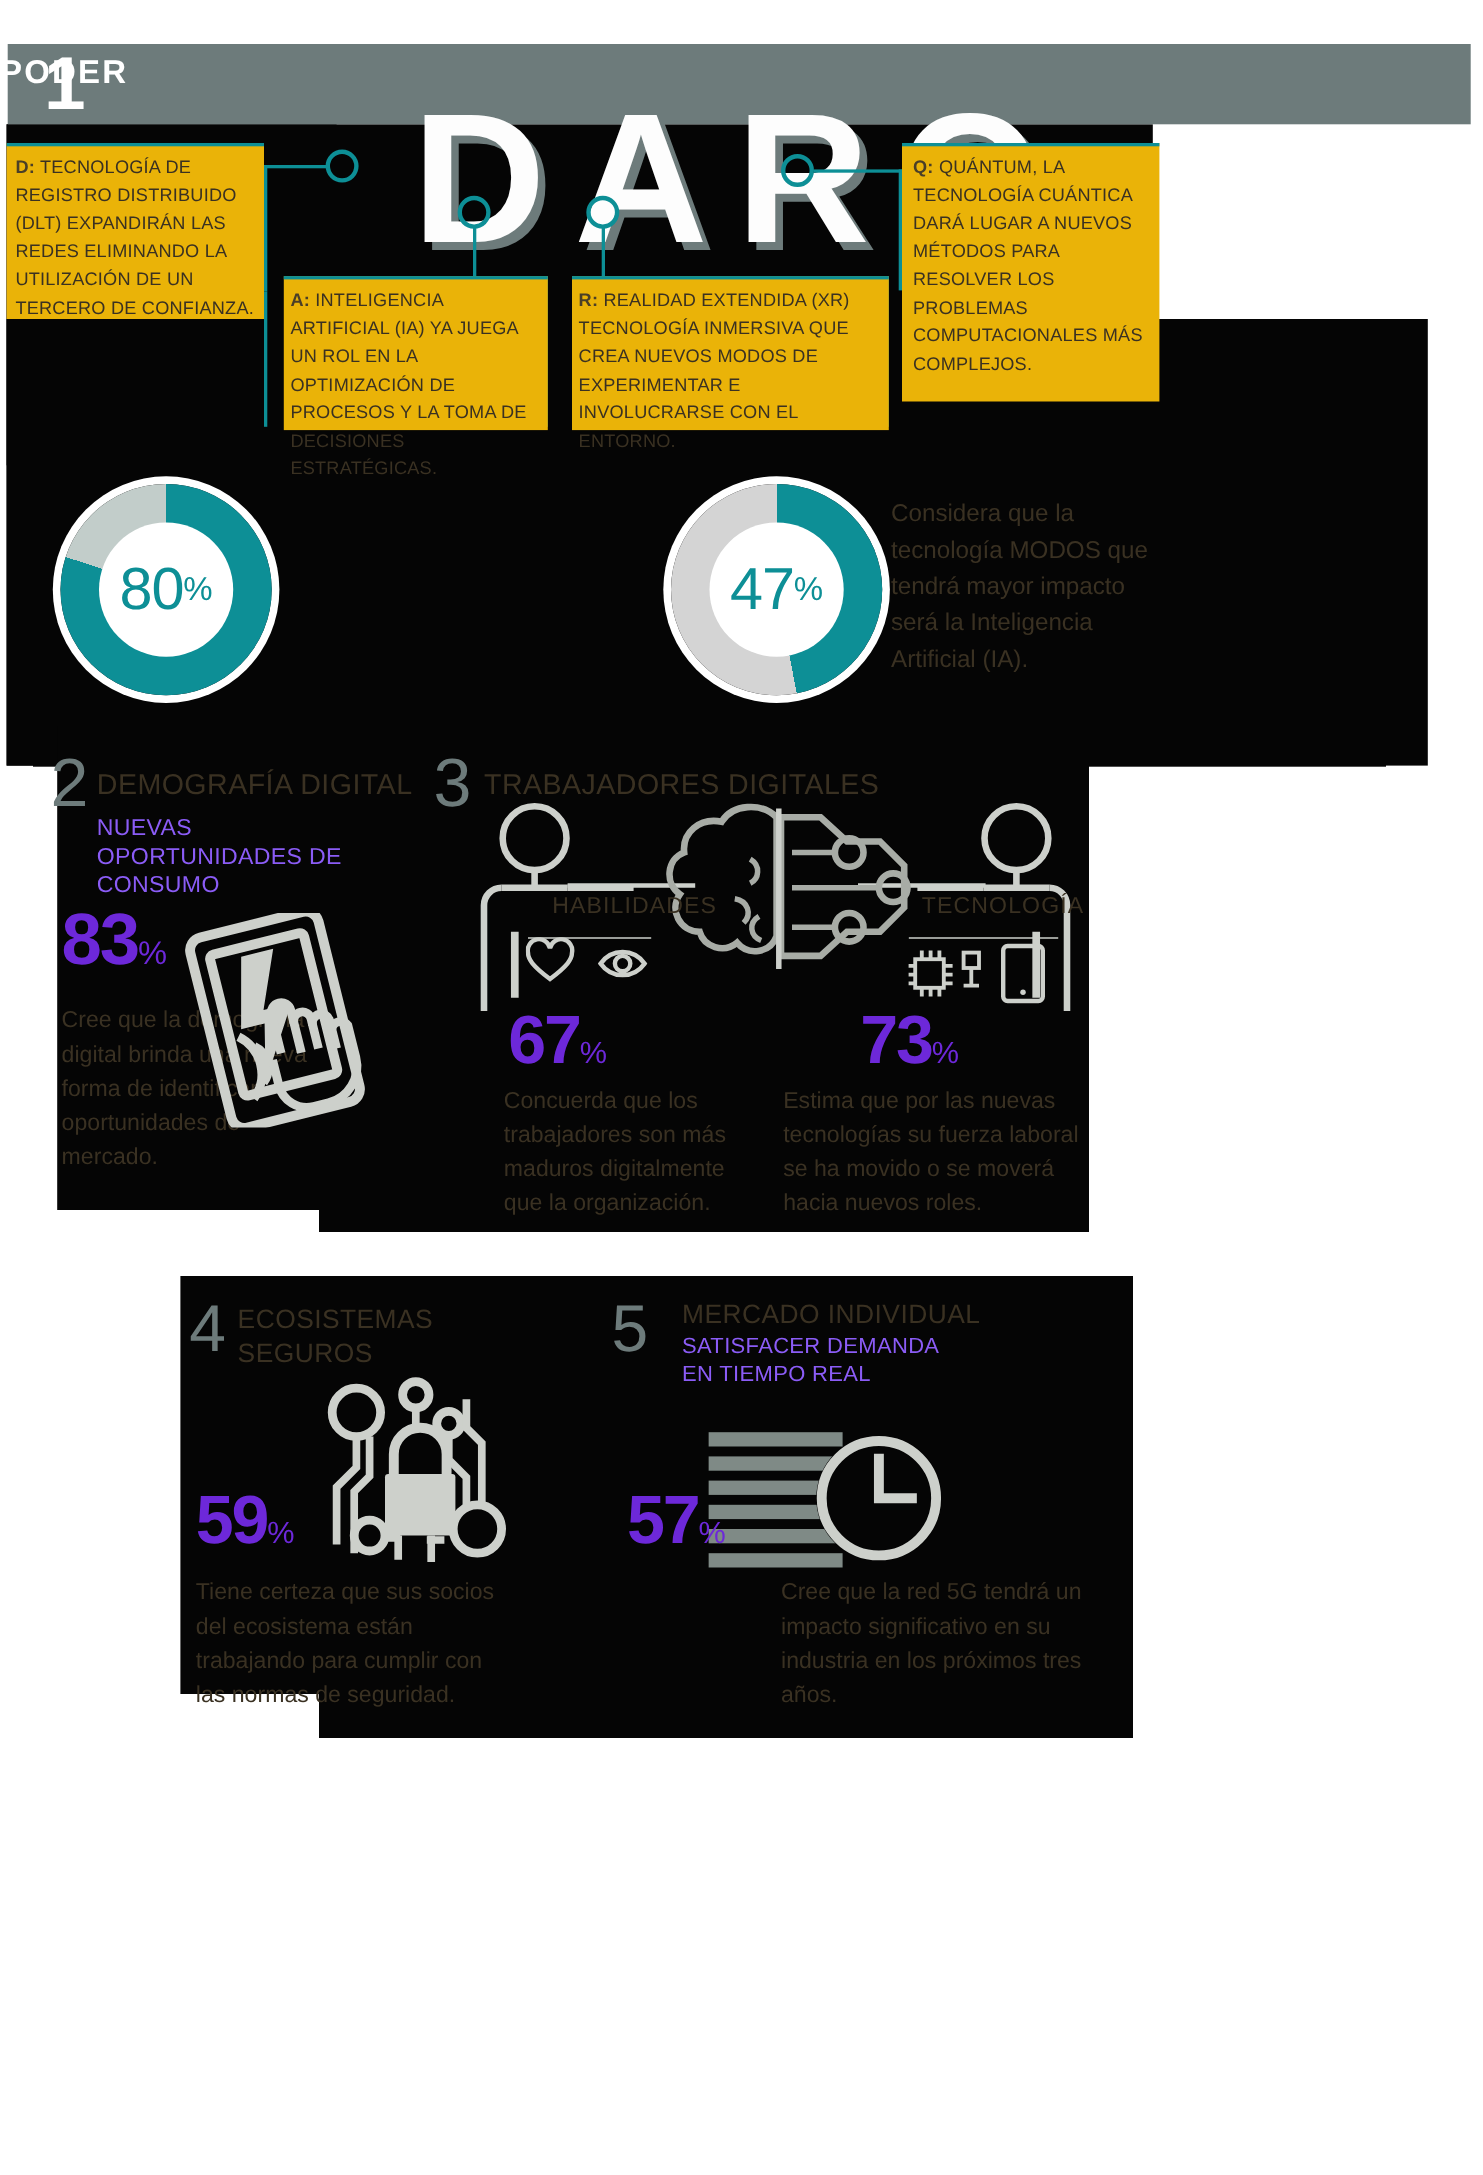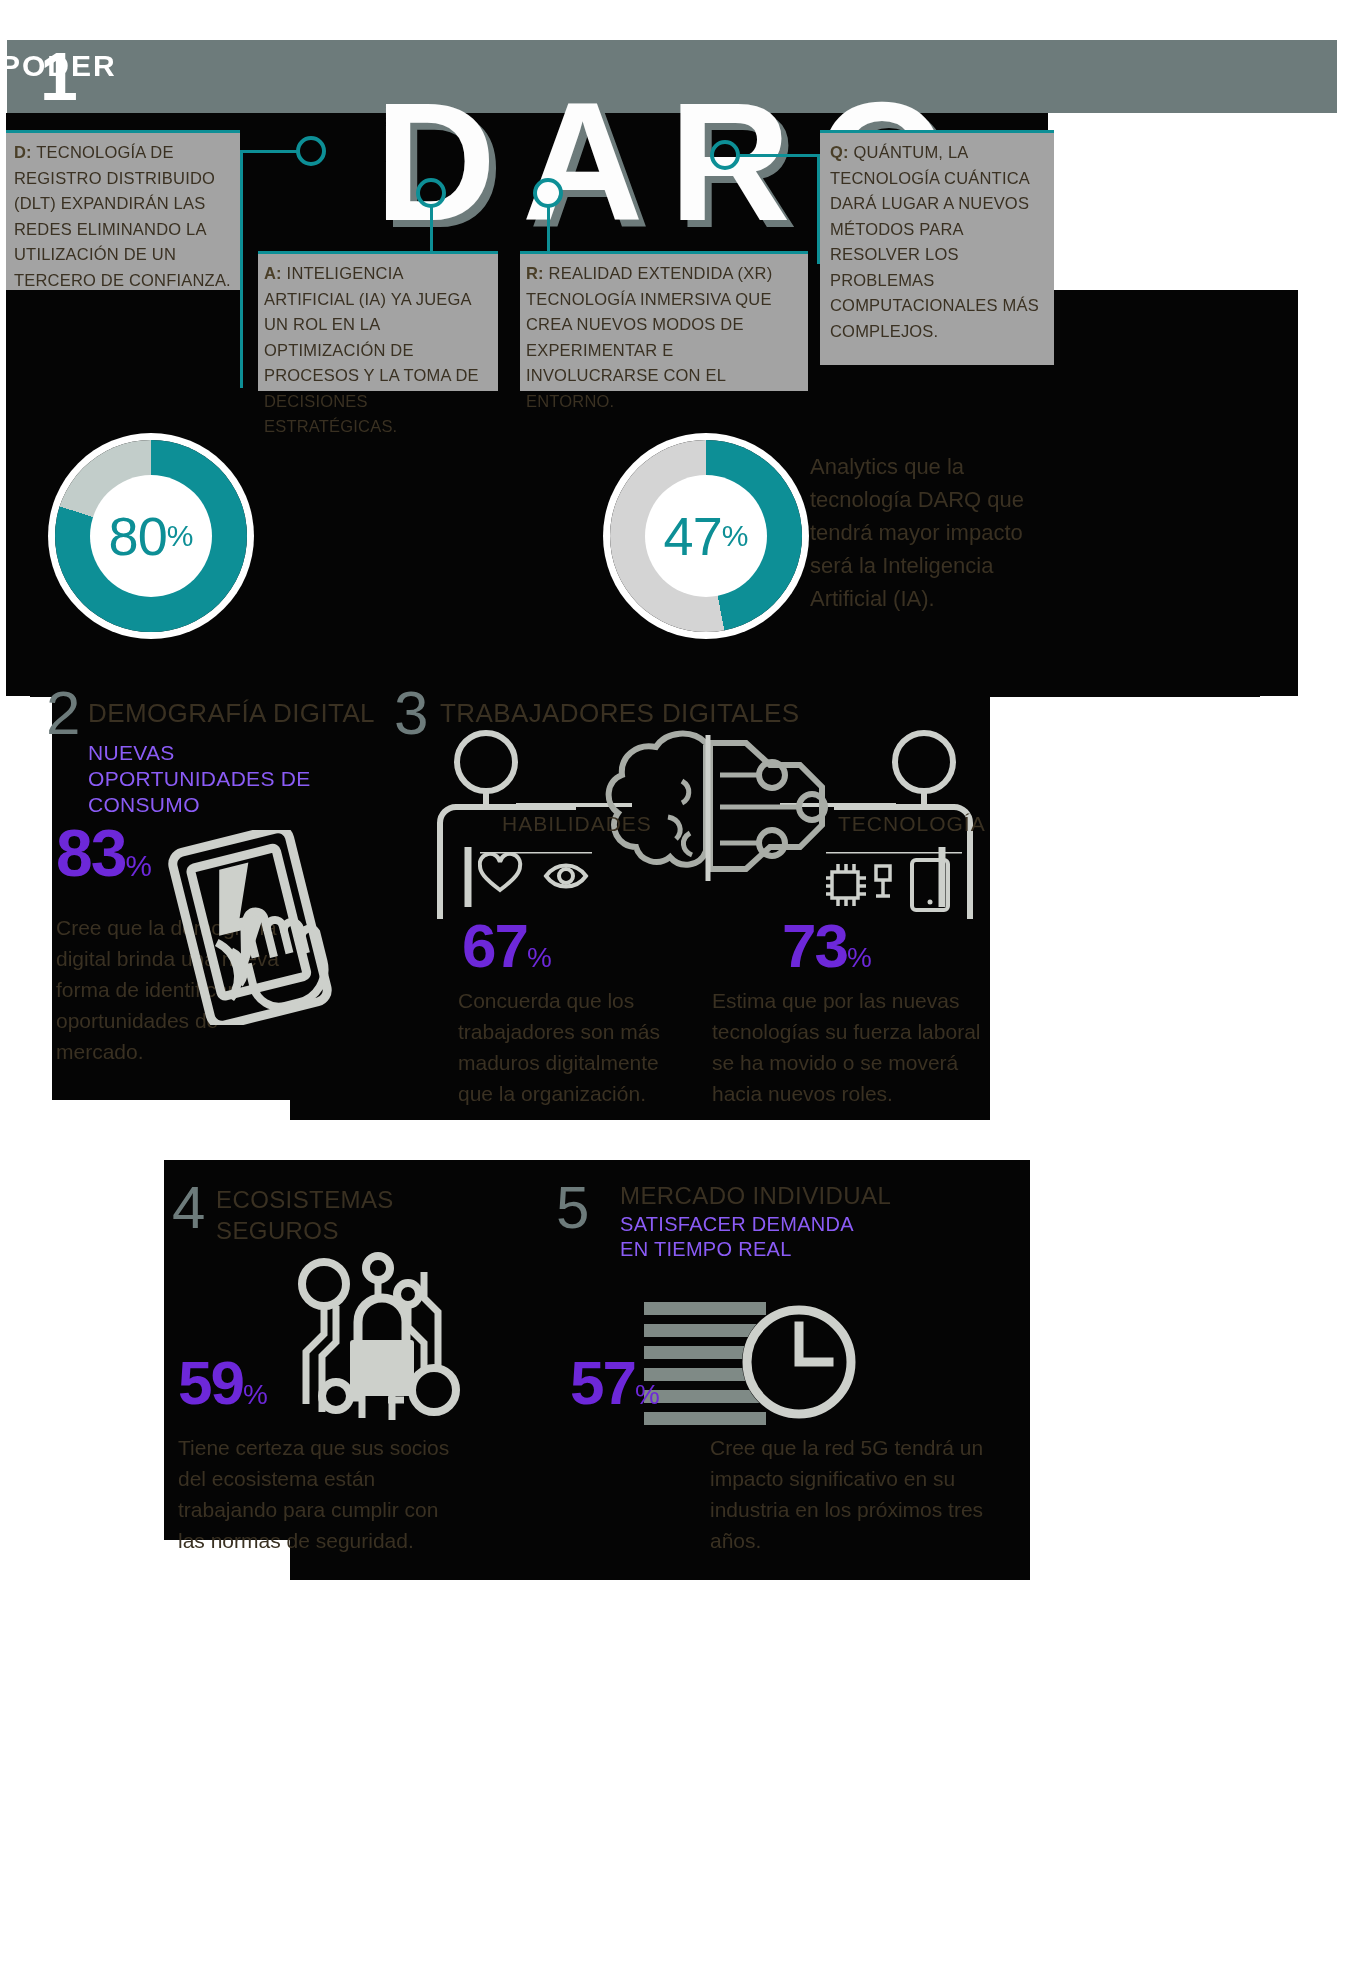--- a/index.html
+++ b/index.html
@@ -29,21 +29,21 @@
     font-size: 30px; font-weight: 700; color: #ffffff; letter-spacing: 2px;
   }
   #header-darq {
     position: absolute; left: 0; top: 78px; width: 1348px; text-align: center;
     font-size: 168px; line-height: 168px; font-weight: 800; color: #fdfdfd;
     letter-spacing: 26px; text-shadow: 7px 7px 0 #6d7b7b;
     white-space: nowrap;
   }
 
   
-  .letterbox { position: absolute; background: #a3a3a3; }
+  .letterbox { position: absolute; background: #eab308; }
   .letterbox .rule { position: absolute; left: 0; top: 0; height: 3px; background: #0d8f96; }
   .letterbox p {
     font-size: 16.5px; line-height: 25.5px; color: #3a3122;
     letter-spacing: .2px; font-weight: 400;
   }
   .letterbox p b { color: #4a3f28; font-weight: 700; }
 
   .conn { position: absolute; background: #0d8f96; }
   .connv { width: 3px; }
   .connh { height: 3px; }
@@ -163,21 +163,21 @@
   <div class="donut-wrap" style="left:610px; top:440px;">
     <div class="donut" style="width:192px; height:192px;
                 background: conic-gradient(#0d8f96 0deg 169deg, #d4d4d4 169deg 360deg);
                 box-shadow: 0 0 0 7px #ffffff;">
       <div class="hole" style="width:122px; height:122px;">
         <span class="num" style="font-size:54px;">47</span>
           <span class="pct" style="font-size:30px;">%</span>
       </div>
     </div>
   </div>
-  <div class="body-copy" style="left:810px; top:450px; width:250px;">Analytics que la tecnología DARQ que tendrá mayor impacto será la Inteligencia Artificial (IA).</div>
+  <div class="body-copy" style="left:810px; top:450px; width:250px;">Considera que la tecnología MODOS que tendrá mayor impacto será la Inteligencia Artificial (IA).</div>
 
   <div class="panel" style="left:52px; top:660px; width:938px; height:440px;"></div>
   <div class="panel" style="left:290px; top:660px; width:700px; height:460px;"></div>
 
   <div class="secnum" style="left:46px; top:682px; font-size:62px; line-height:62px;">2</div>
   <div class="sectitle" style="left:88px; top:698px; font-size:26px;">DEMOGRAFÍA DIGITAL</div>
   <div class="secsub" style="left:88px; top:740px; width:260px; font-size:21px; line-height:26px;">NUEVAS OPORTUNIDADES DE CONSUMO</div>
 
   <div class="bigpct" style="left:56px; top:820px; font-size:66px; line-height:66px;">
     <span>83</span><span class="sym">%</span>

